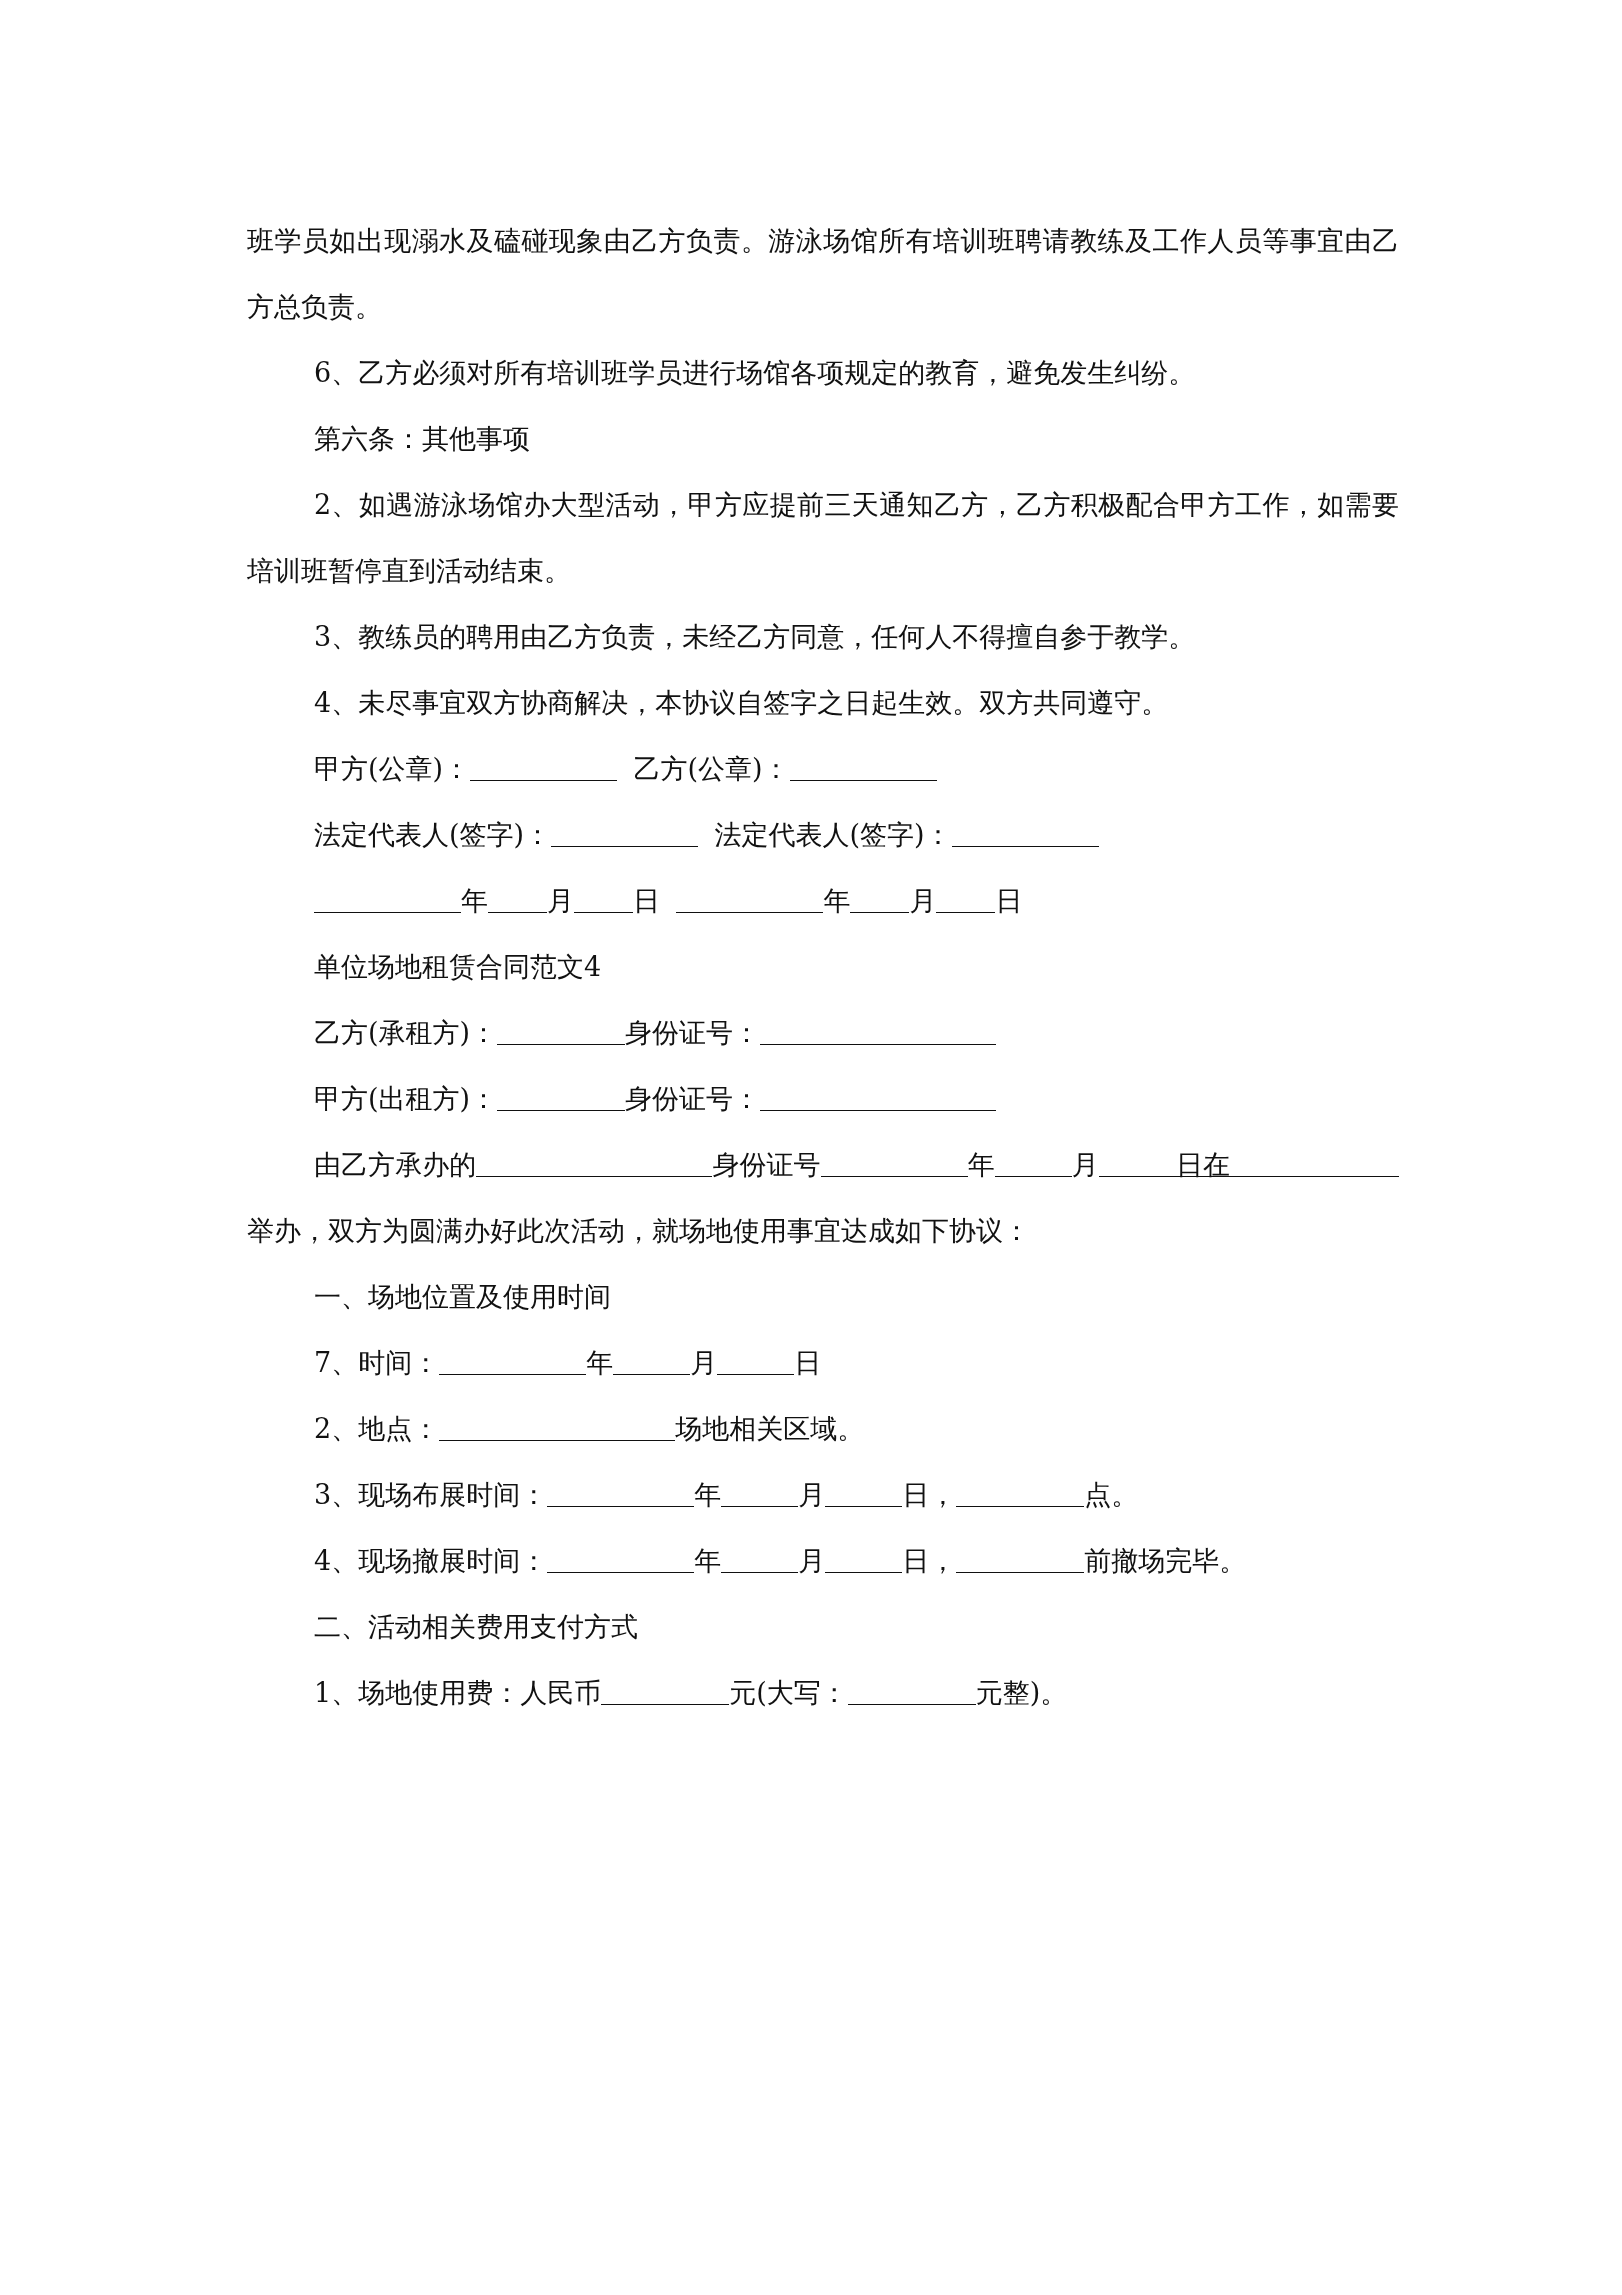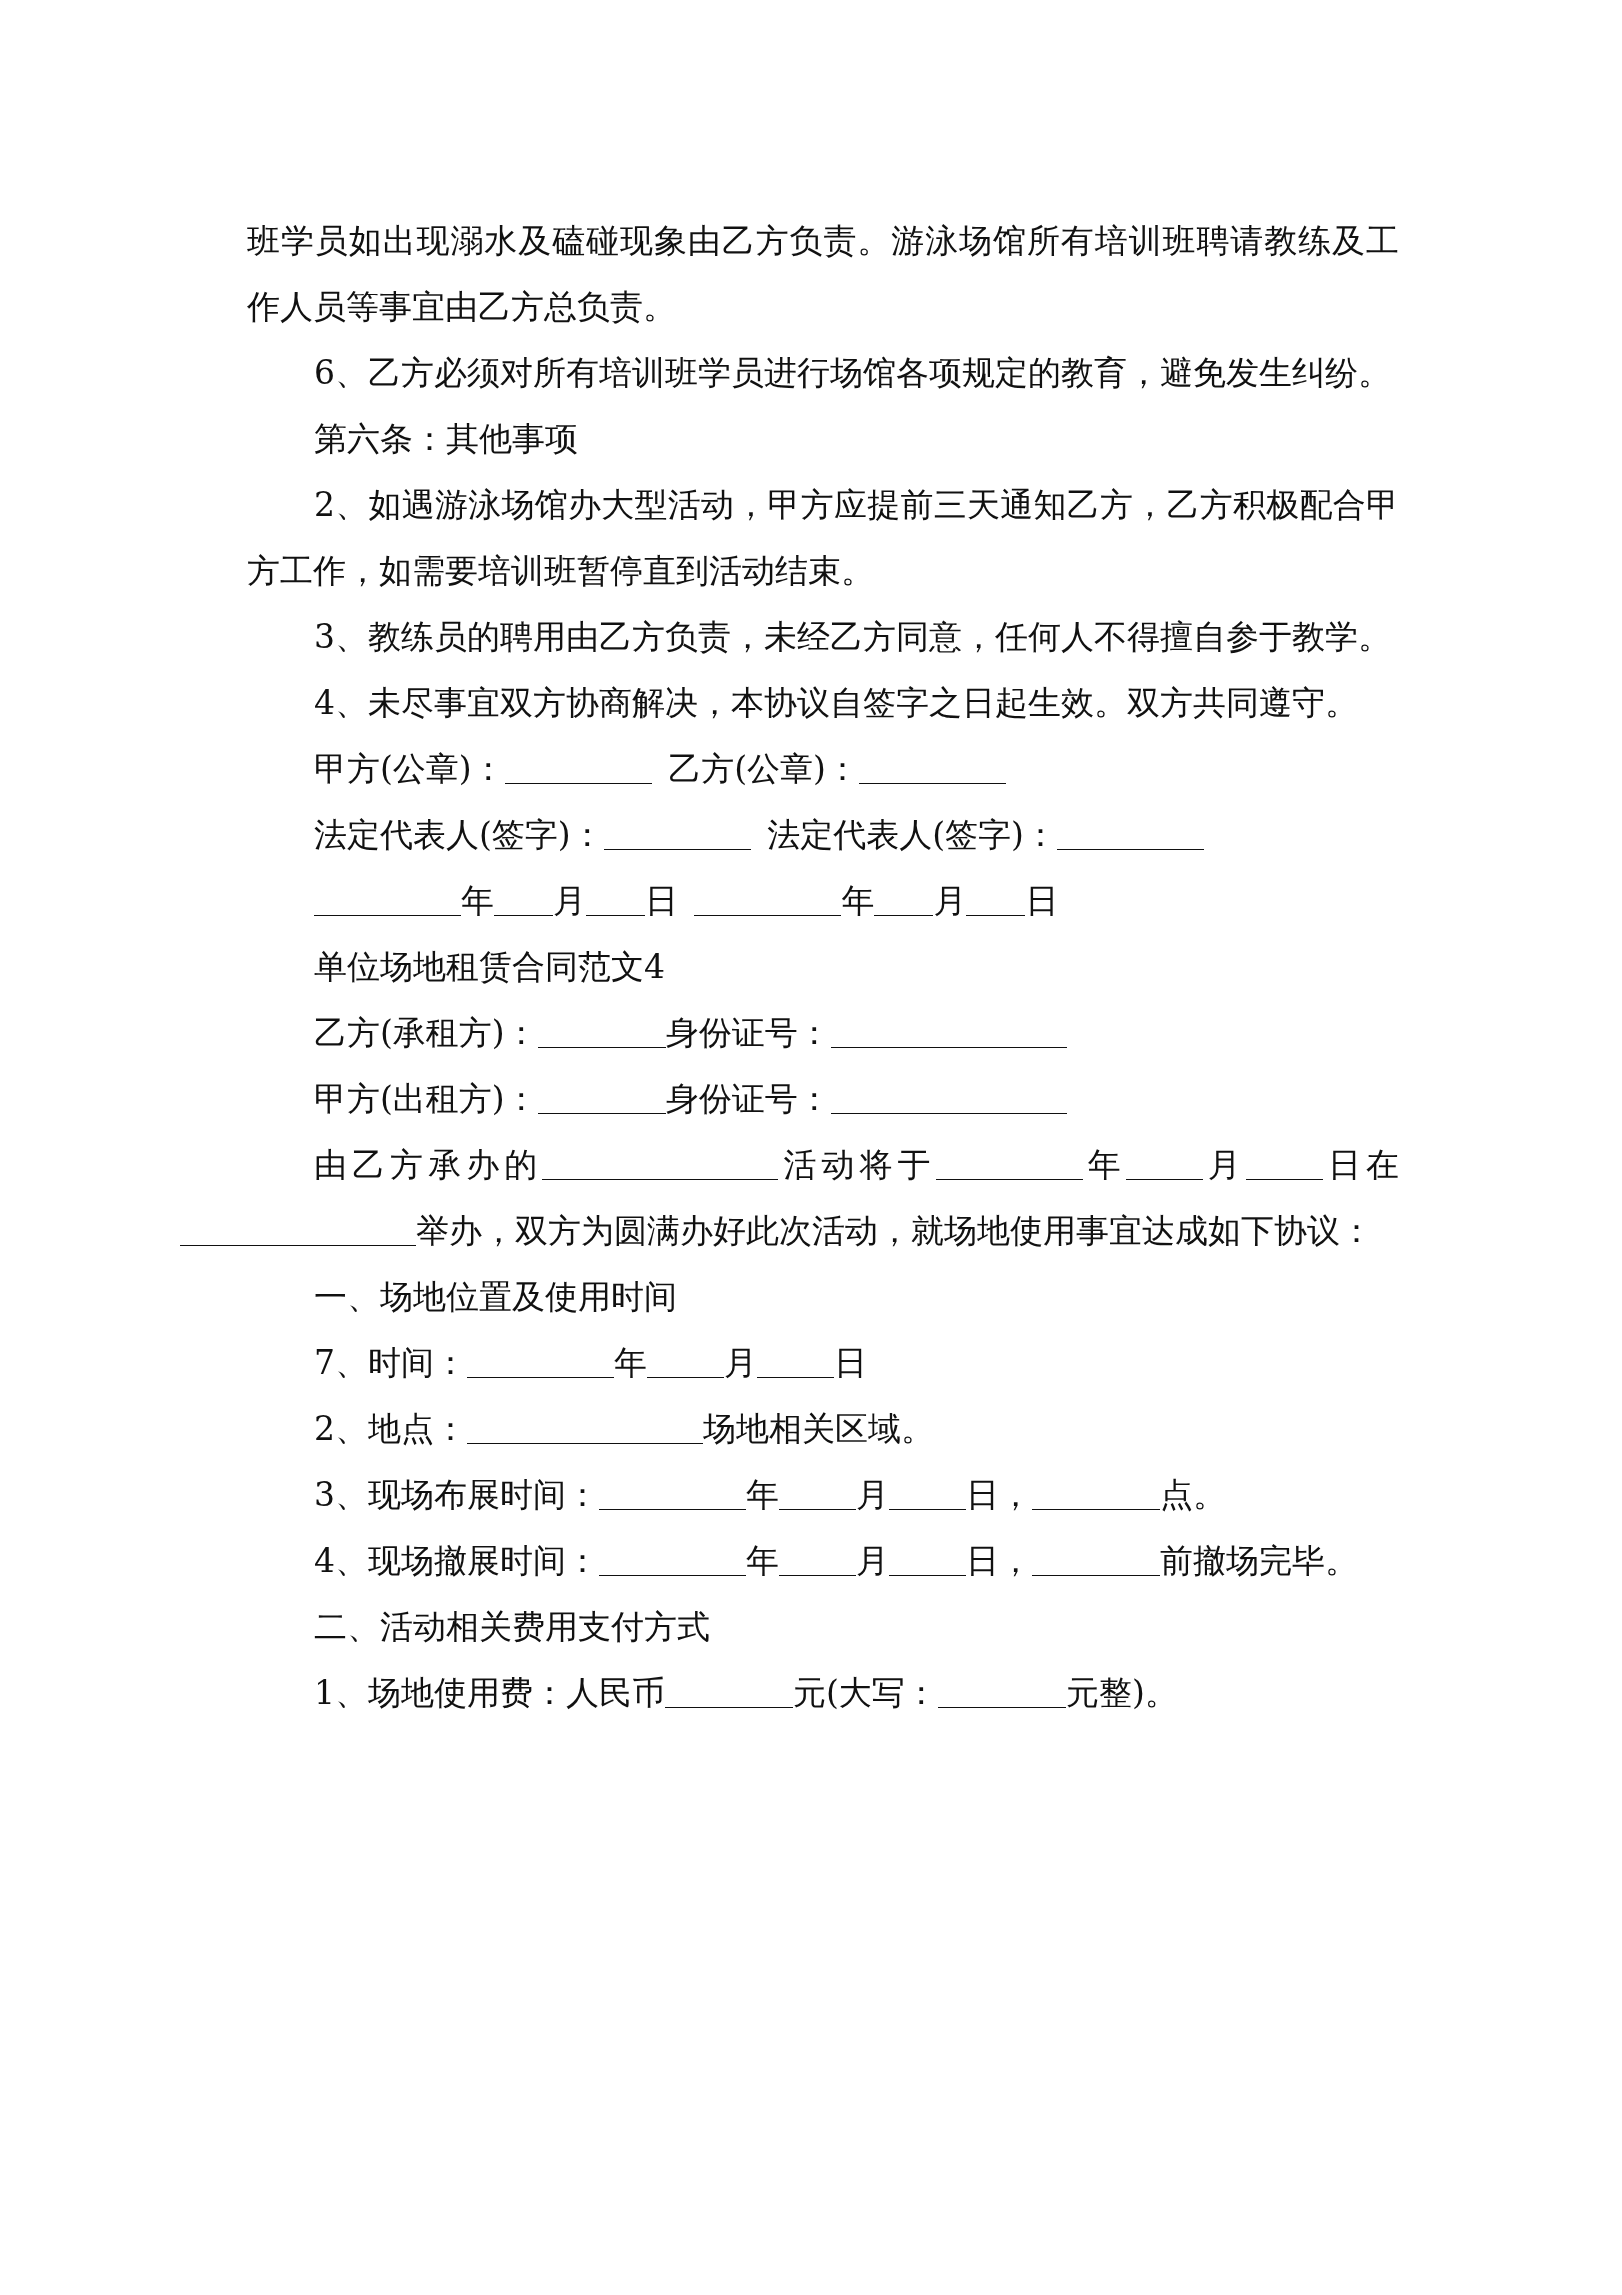--- a/index.html
+++ b/index.html
@@ -1,20 +1,20 @@
 <!DOCTYPE html>
 <html style="font-size:10.5px"><head>
   <meta charset="utf-8">
   <style>
     html, body { margin: 0; padding: 0; background: #ffffff; }
     body { width: 1623px; height: 2295px; position: relative; overflow: hidden; }
     .page {
       position: absolute; left: 247px; top: 208px; width: 1152px;
       font-family: "DejaVu Serif", "Liberation Serif", serif;
-      font-size: 33px; color: #111111;
+      font-size: 27px; color: #111111;
       line-height: 66px;
     }
     .p { margin: 0; text-align: justify; text-align-last: left; word-break: break-all; }
     .ind { text-indent: 67px; }
     .blank { display: inline-block; border-bottom: 1.3px solid #111; height: 1em; vertical-align: -0.12em; } .w3 { width: 59px; } .w4 { width: 77px; } .w6 { width: 128px; } .w7 { width: 147px; } .w10 { width: 236px; }
     .sp { display: inline-block; width: 16.4px; }
   </style>
 </head>
 <body>
 
@@ -37,21 +37,21 @@
   </p>
 
   <p class="p ind">单位场地租赁合同范文4</p>
   <p class="p ind">
     <span>乙方(承租方)：</span><span class="blank w6"></span><span>身份证号：</span><span class="blank w10"></span>
   </p>
   <p class="p ind">
     <span>甲方(出租方)：</span><span class="blank w6"></span><span>身份证号：</span><span class="blank w10"></span>
   </p>
   <p class="p ind">
-    <span>由乙方承办的</span><span class="blank w10"></span><span>活动将于</span><span class="blank w7"></span><span>年</span><span class="blank w4"></span><span>月</span><span class="blank w4"></span><span>日在</span><span class="blank w10" style="margin-left:-67px"></span><span>举办，双方为圆满办好此次活动，就场地使用事宜达成如下协议：</span>
+    <span>由乙方承办的</span><span class="blank w10"></span><span>身份证号</span><span class="blank w7"></span><span>年</span><span class="blank w4"></span><span>月</span><span class="blank w4"></span><span>日在</span><span class="blank w10" style="margin-left:-67px"></span><span>举办，双方为圆满办好此次活动，就场地使用事宜达成如下协议：</span>
   </p>
   <p class="p ind">一、场地位置及使用时间</p>
   <p class="p ind">
     <span>7、时间：</span><span class="blank w7"></span><span>年</span><span class="blank w4"></span><span>月</span><span class="blank w4"></span><span>日</span>
   </p>
   <p class="p ind">
     <span>2、地点：</span><span class="blank w10"></span><span>场地相关区域。</span>
   </p>
   <p class="p ind">
     <span>3、现场布展时间：</span><span class="blank w7"></span><span>年</span><span class="blank w4"></span><span>月</span><span class="blank w4"></span><span>日，</span><span class="blank w6"></span><span>点。</span>

